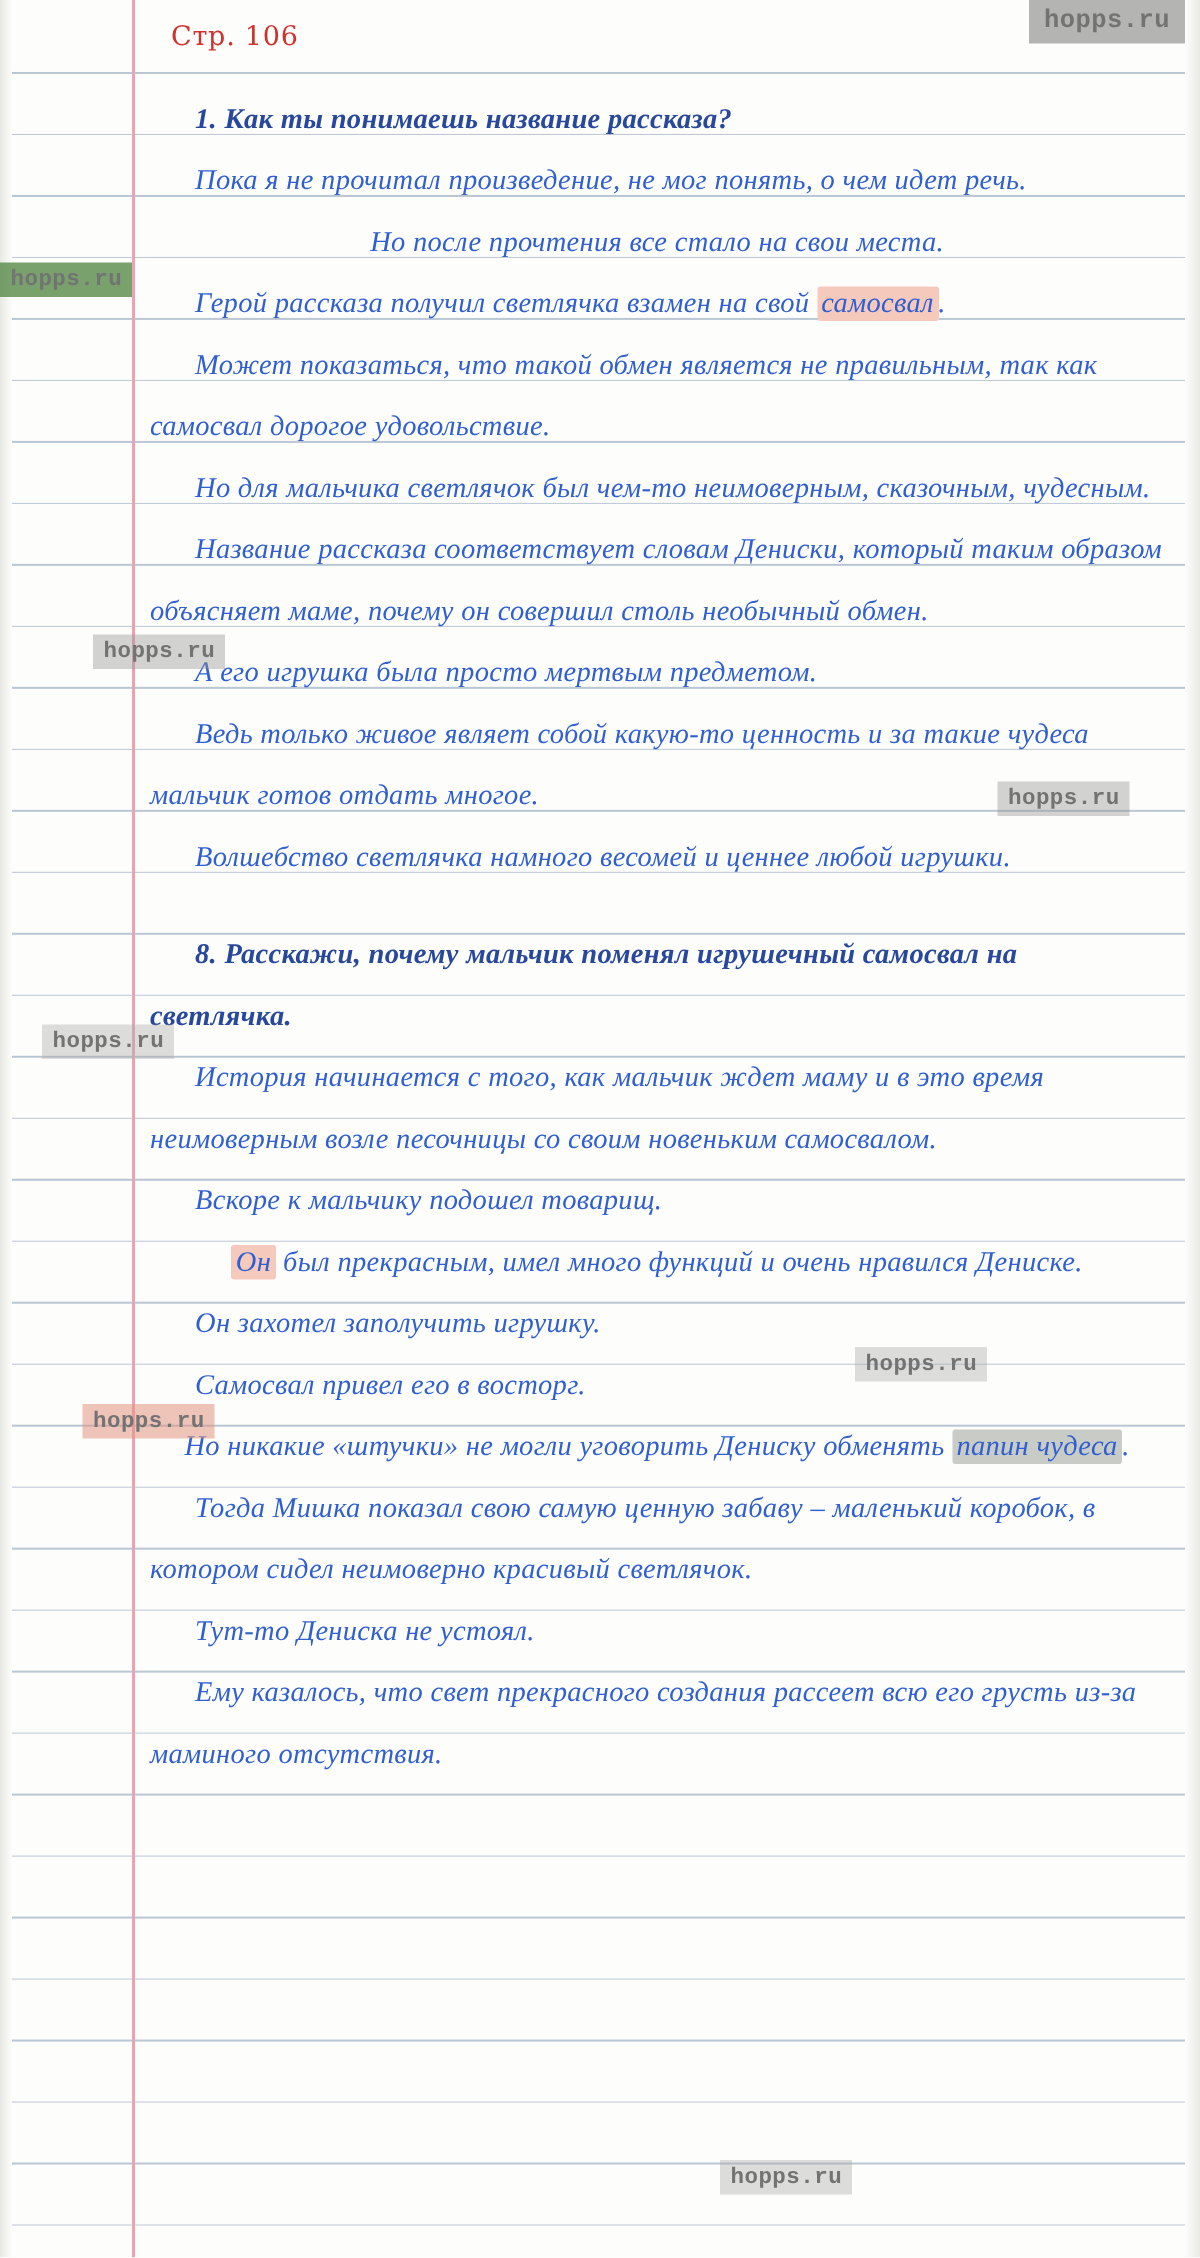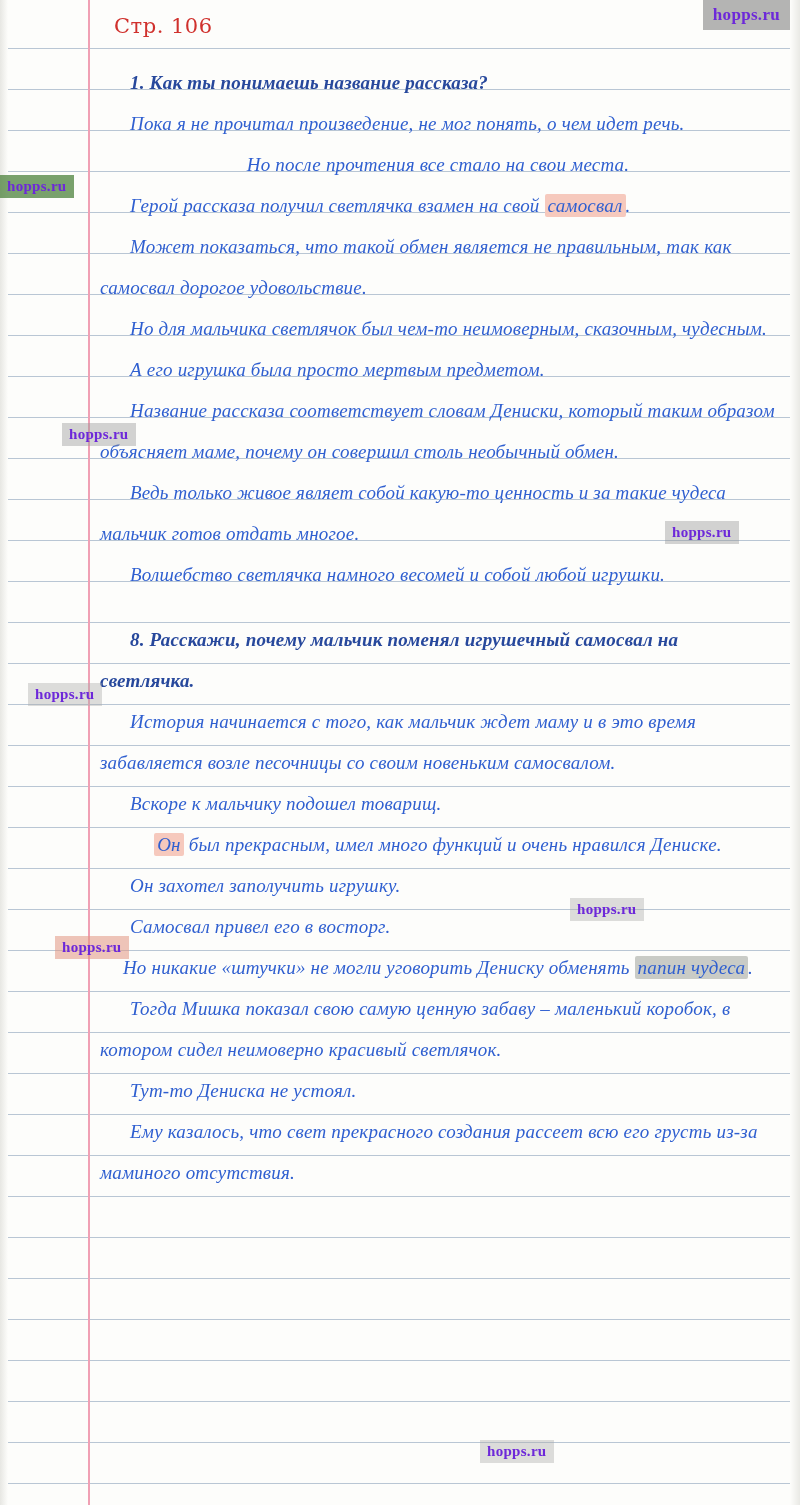--- a/index.html
+++ b/index.html
@@ -53,21 +53,21 @@
   .content {
     position: absolute;
     left: 100px;
     right: 24px;
     top: 14px;
   }
 
   .page-num {
     color: #d0312d;
     font-family: "DejaVu Serif", serif;
-    font-size: 21px;
+    font-size: 18px;
     letter-spacing: 0.5px;
     margin-bottom: 16px;
     padding-left: 14px;
   }
 
   .hw {
     font-family: Liberation Serif, serif;
     color: #2f5fd0;
     font-size: 19px;
     line-height: 41px;
@@ -98,23 +98,23 @@
   }
   .hl-gray {
     background: #c9cbc6;
     padding: 1px 3px;
     border-radius: 2px;
   }
 
   
   .wm {
     position: absolute;
-    font-family: Liberation Serif, serif;
+    font-family: Liberation Mono, monospace;
     font-weight: bold;
-    color: #6d28d9;
+    color: #737373;
     background: rgba(120,120,120,0.45);
     padding: 3px 7px;
     font-size: 15px;
     letter-spacing: 0.3px;
     pointer-events: none;
   }
   .wm.corner {
     top: 0; right: 10px;
     background: rgba(120,120,120,0.55);
     font-size: 17px;
@@ -149,30 +149,30 @@
     <div class="hw">
       <p class="block para q">1. Как ты понимаешь название рассказа?</p>
 
       <p class="block para">Пока я не прочитал произведение, не мог понять, о чем идет речь.</p>
       <p class="block noindent">Но после прочтения все стало на свои места.</p>
 
       <p class="block para">Герой рассказа получил светлячка взамен на свой <span class="hl-pink">самосвал</span>.</p>
 
       <p class="block para">Может показаться, что такой обмен является не правильным, так как самосвал дорогое удовольствие.</p>
       <p class="block para">Но для мальчика светлячок был чем-то неимоверным, сказочным, чудесным.</p>
+      <p class="block para">Название рассказа соответствует словам Дениски, который таким образом объясняет маме, почему он совершил столь необычный обмен.</p>
       <p class="block para">А его игрушка была просто мертвым предметом.</p>
-      <p class="block para">Название рассказа соответствует словам Дениски, который таким образом объясняет маме, почему он совершил столь необычный обмен.</p>
       <p class="block para">Ведь только живое являет собой какую-то ценность и за такие чудеса мальчик готов отдать многое.</p>
-      <p class="block para">Волшебство светлячка намного весомей и собой любой игрушки.</p>
+      <p class="block para">Волшебство светлячка намного весомей и ценнее любой игрушки.</p>
     </div>
 
     <div class="hw">
       <p class="block para q">8. Расскажи, почему мальчик поменял игрушечный самосвал на светлячка.</p>
 
-      <p class="block para">История начинается с того, как мальчик ждет маму и в это время забавляется возле песочницы со своим новеньким самосвалом.</p>
+      <p class="block para">История начинается с того, как мальчик ждет маму и в это время неимоверным возле песочницы со своим новеньким самосвалом.</p>
 
       <p class="block para">Вскоре к мальчику подошел товарищ.</p>
 
       <p class="block noindent"><span class="hl-pink">Он</span> был прекрасным, имел много функций и очень нравился Дениске.</p>
       <p class="block para">Он захотел заполучить игрушку.</p>
       <p class="block para">Самосвал привел его в восторг.</p>
 
       <p class="block noindent">Но никакие «штучки» не могли уговорить Дениску обменять <span class="hl-gray">папин чудеса</span>.</p>
 
       <p class="block para">Тогда Мишка показал свою самую ценную забаву – маленький коробок, в котором сидел неимоверно красивый светлячок.</p>

